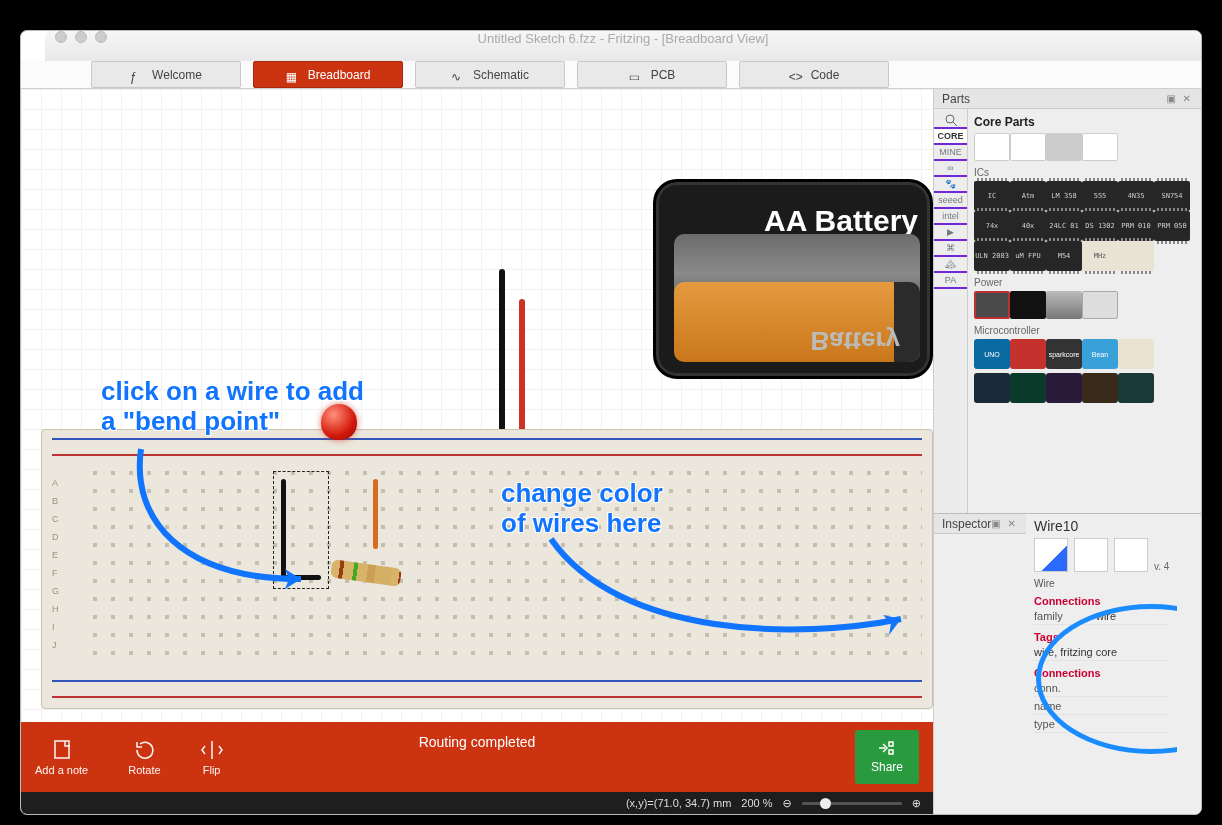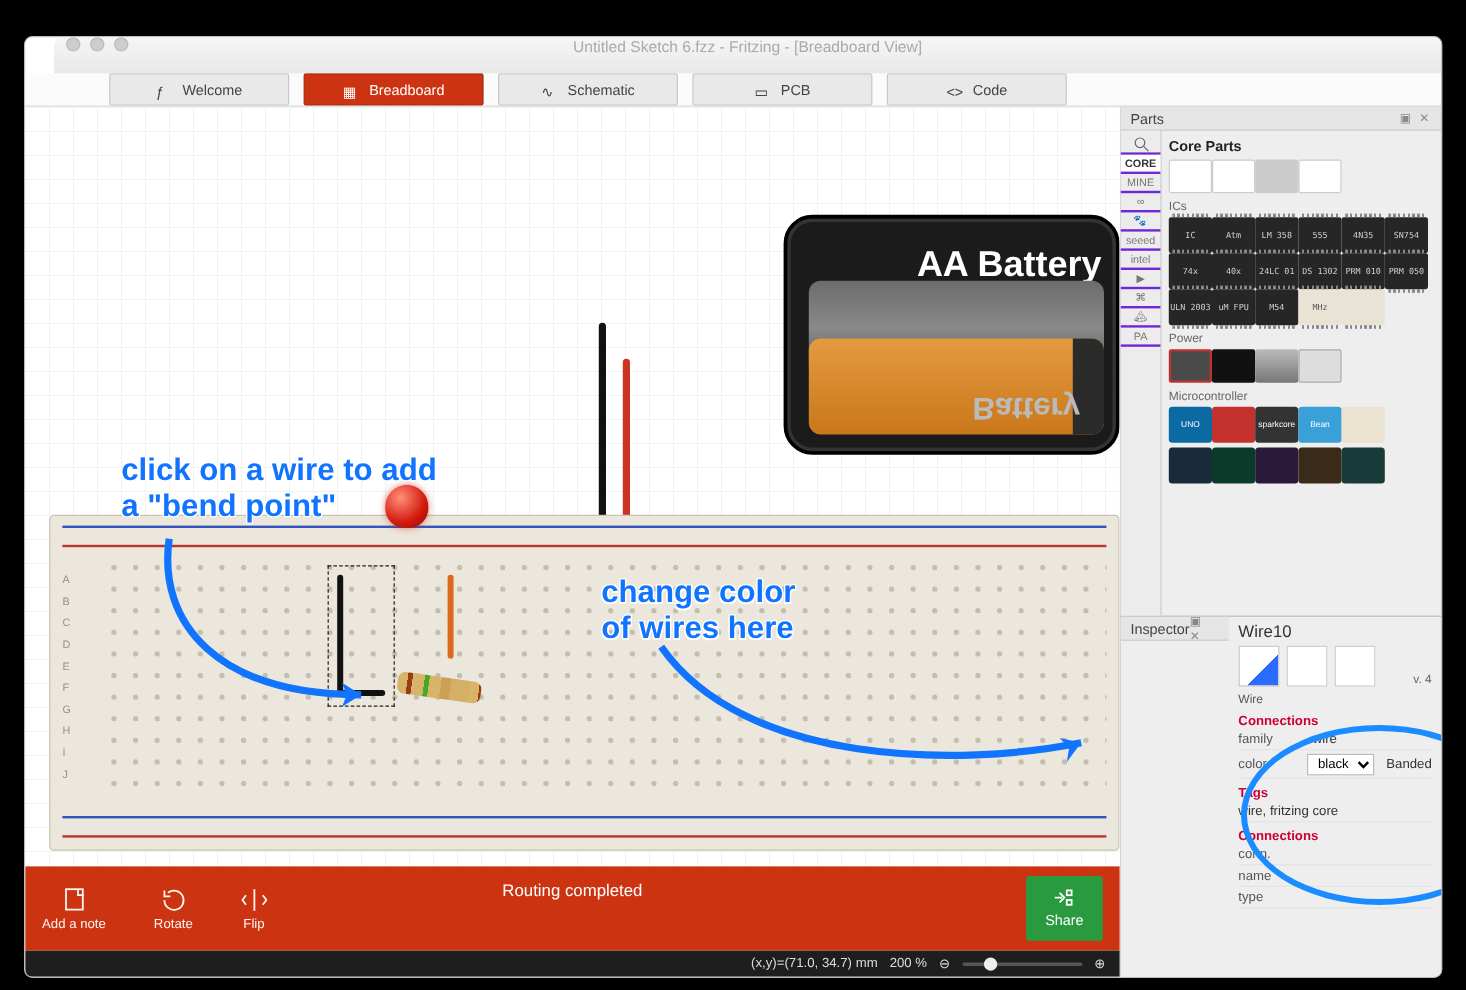--- a/index.html
+++ b/index.html
@@ -342,25 +342,20 @@
             <div class="thumb"></div>
             <span style="margin-left:auto;font-size:10px;color:#666">v. 4</span>
           </div>
           <div style="font-size:10px;color:#555">Wire</div>
 
           <div class="sect">Connections</div>
           <div class="prow">
             <label>family</label>
             <span class="val">wire</span>
           </div>
-          <div class="prow">
-            <label>color</label>
-            <select class="mini"><option>black</option></select>
-            <span style="margin-left:auto">Banded</span>
-          </div>
 
           <div class="sect">Tags</div>
           <div class="prow">
               <span class="val">wire, fritzing core</span>
             </div>
 
           <div class="sect">Connections</div>
           <div class="prow">
               <label>conn.</label>
               <span class="val"></span>

